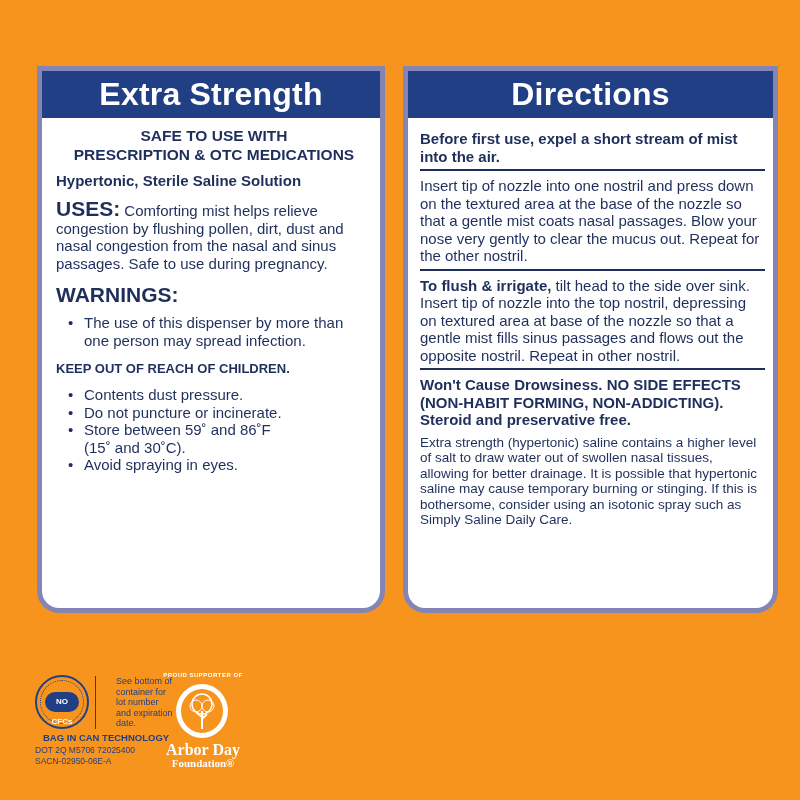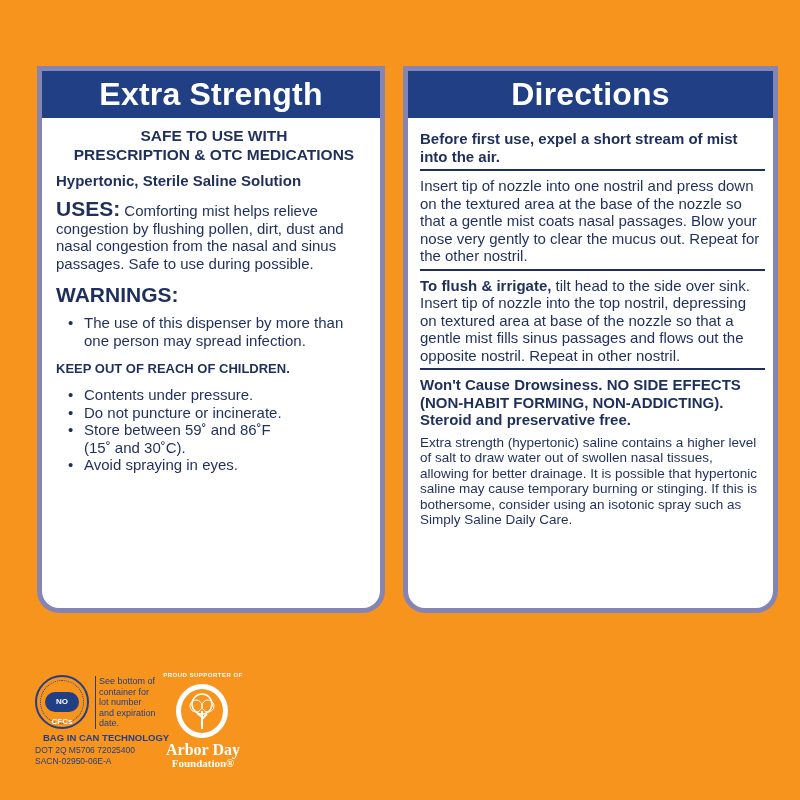--- a/index.html
+++ b/index.html
@@ -108,21 +108,21 @@
     color: #fff; font-size: 8px; font-weight: bold;
     text-align: center; line-height: 20px;
   }
   .nocfc-ring {
     position: absolute; left: 3px; top: 3px; width: 44px; height: 44px;
     border-radius: 50%; border: 1px dotted #213f85; box-sizing: border-box;
   }
   .see-bottom {
     position: absolute; left: 60px; top: 1px;
     border-left: 1px solid #213f85;
-    padding-left: 3px;
+    padding-left: 20px;
     font-size: 9px; line-height: 10.5px; color: #213f85;
     width: 60px;
     font-family: "Liberation Sans Narrow", "Liberation Sans", sans-serif;
   }
   .bag-tech {
     position: absolute; left: 8px; top: 57px;
     font-weight: bold; font-size: 9.5px; color: #213f85; white-space: nowrap;
   }
   .code-line {
     position: absolute; left: 0; font-size: 8.5px; color: #213f85; white-space: nowrap;
@@ -151,31 +151,31 @@
 <div class="panel" id="left-panel">
   <div class="panel-inner">
     <div class="panel-header">Extra Strength</div>
     <div class="panel-body">
       <div class="safe-line">SAFE TO USE WITH</div>
       <div class="safe-line" style="margin-top:0">PRESCRIPTION &amp; OTC MEDICATIONS</div>
       <div class="subtitle">Hypertonic, Sterile Saline Solution</div>
 
 
       <div class="para sec" style="margin-top:10px">
-        <span class="big-label">USES:</span><span> Comforting mist helps relieve congestion by flushing pollen, dirt, dust and nasal congestion from the nasal and sinus passages. Safe to use during possible.</span>
+        <span class="big-label">USES:</span><span> Comforting mist helps relieve congestion by flushing pollen, dirt, dust and nasal congestion from the nasal and sinus passages. Safe to use during pregnancy.</span>
       </div>
 
       <div class="warn-head">WARNINGS:</div>
       <ul class="bullets">
         <li>The use of this dispenser by more than one person may spread infection.</li>
       </ul>
 
       <div class="keep-head">KEEP OUT OF REACH OF CHILDREN.</div>
       <ul class="bullets">
-        <li>Contents under pressure.</li>
+        <li>Contents dust pressure.</li>
         <li>Do not puncture or incinerate.</li>
         <li style="width:190px">Store between 59˚ and 86˚F (15˚ and 30˚C).</li>
         <li>Avoid spraying in eyes.</li>
       </ul>
     </div>
   </div>
 </div>
 
 <div class="panel" id="right-panel">
   <div class="panel-inner">

